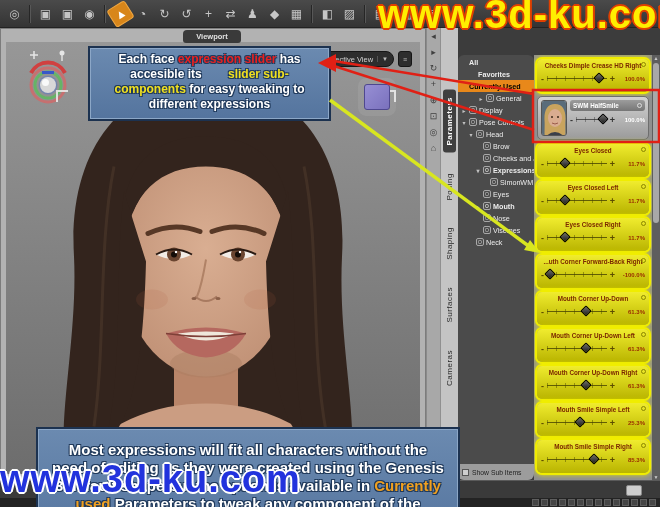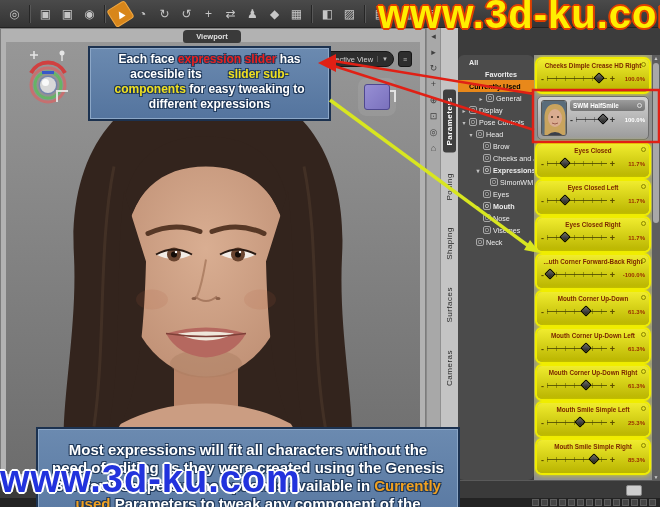--- a/index.html
+++ b/index.html
@@ -88,21 +88,21 @@
   }
   .lens { position:relative; width:8px; height:8px; flex:none; }
   .lens::before { content:''; position:absolute; left:0; top:0; width:5px; height:5px; border:1.5px solid #cdcdcd; border-radius:50%; }
   .lens::after { content:''; position:absolute; left:5.5px; top:5.5px; width:3px; height:1.5px; background:#cdcdcd; transform:rotate(45deg); }
   .filter-input {
     flex:1; min-width:0; height:15px; background:#d2d2d2; border:1px solid #141414;
     border-radius:2px; font-size:7px; color:#444; padding:0 3px; font-family:"Liberation Sans", sans-serif;
   }
   .nav-col {
     position:absolute; left:458px; top:55px; width:76px; height:425px;
-    background:#4b4b4b; display:flex; overflow:hidden;border-radius:6px;
+    background:#4b4b4b; display:flex; flex-direction:column; overflow:hidden;border-radius:6px;
   }
   .nav-rows { flex:1; padding-top:1px; }
   .nav-row {
     height:12px; display:flex; align-items:center; gap:2px;
     color:#ececec; font-size:7.2px; white-space:nowrap; overflow:hidden; cursor:default;
   }
   .nav-row.hdr { font-weight:bold; }
   .nav-row.sel { background:#e8881a; color:#000; font-weight:bold; }
   .nav-arrow { width:6px; font-size:6px; color:#c2c2c2; text-align:center; flex:none; }
   .nav-ico {
@@ -323,21 +323,21 @@
       <div class="vtab">Cameras</div>
     </div>
 
 
   <div class="nav-col">
     <div class="nav-rows" id="nav-rows">
         <div class="nav-row hdr" style="padding-left: 3px;">
           <span class="nav-arrow"></span>
           <span>All</span>
         </div>
-        <div class="nav-row hdr" style="padding-left: 19px; align-items: center;">
+        <div class="nav-row hdr" style="padding-left: 12px; align-items: center;">
           <span class="nav-arrow"></span>
           <span>Favorites</span>
         </div>
         <div class="nav-row sel hdr" style="padding-left: 3px;">
           <span class="nav-arrow"></span>
           <span>Currently Used</span>
         </div>
         <div class="nav-row" style="padding-left: 20px;">
           <span class="nav-arrow">▸</span>
           <span class="nav-ico">O</span>

